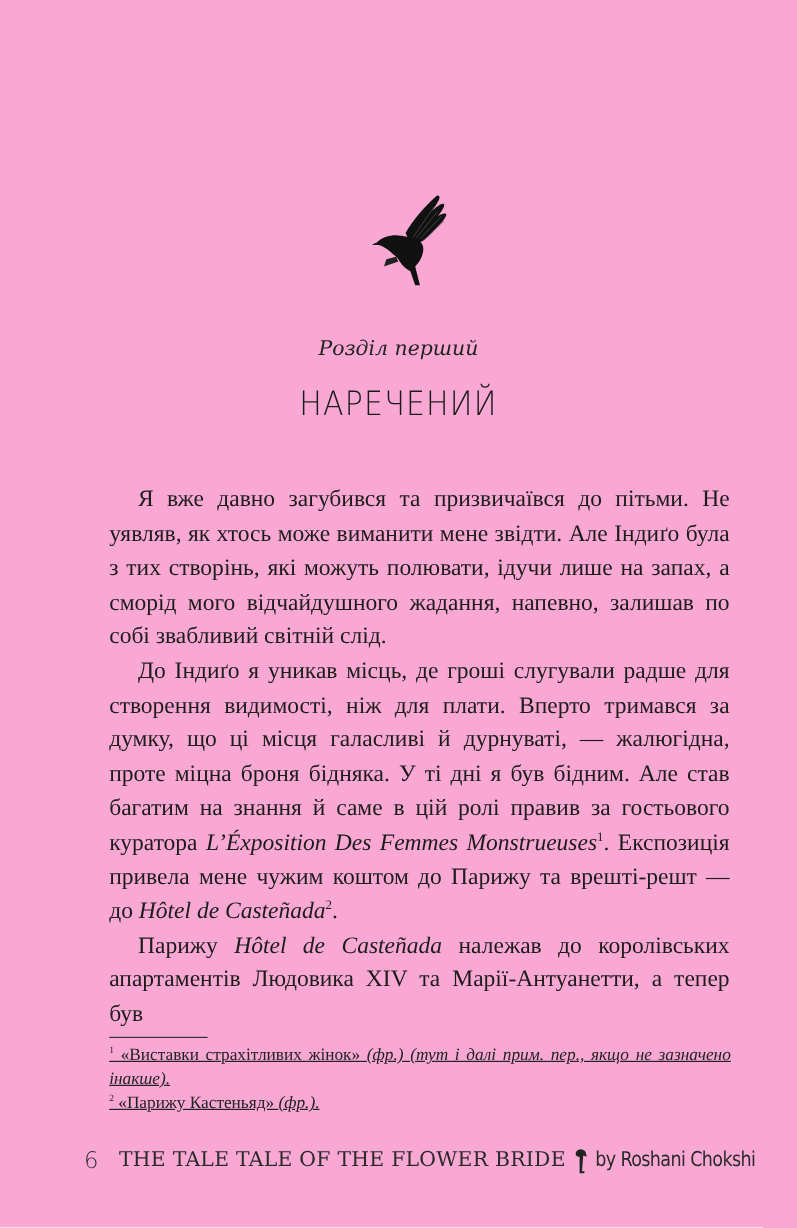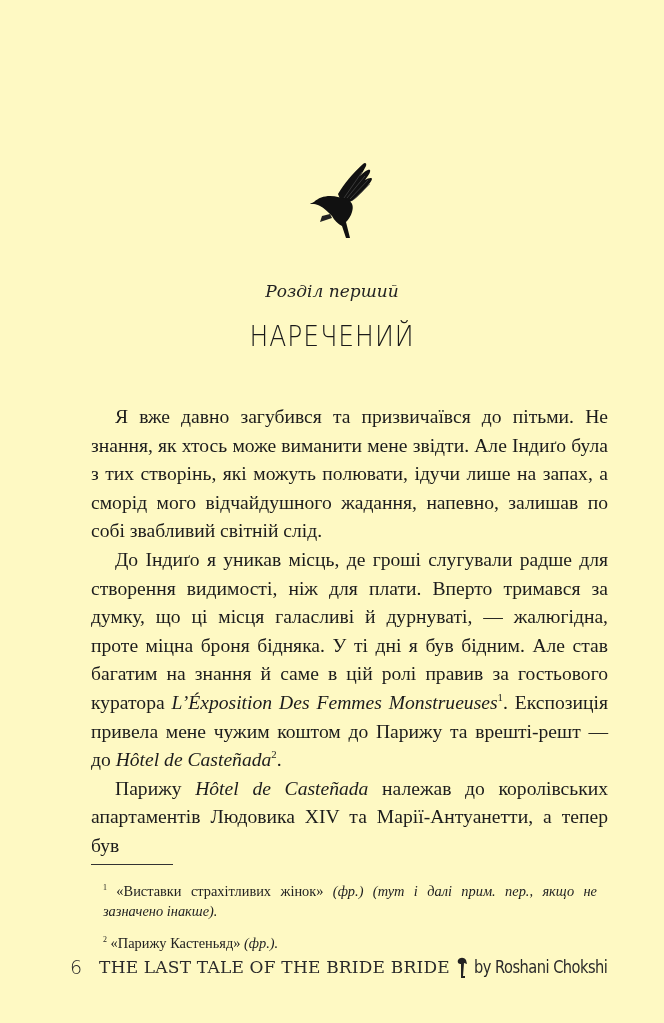--- a/index.html
+++ b/index.html
@@ -1,17 +1,17 @@
 <!DOCTYPE html>
 <html><head>
 <meta charset="utf-8">
 <style>
   html, body { margin: 0; padding: 0; background: #ffffff; }
   body { width: 664px; height: 1023px; position: relative; overflow: hidden; color: #1a1a1a; }
-  .page { position: absolute; left: 0; top: 0; width: 664px; height: 1023px; background: #fef9c3; }
+  .page { position: absolute; left: 0; top: 0; width: 664px; height: 1023px; background: #f9a8d4; }
 
   .raven { position: absolute; left: 308px; top: 158px; width: 72px; height: 80px; }
 
   .chapter-label {
     position: absolute; top: 281px; left: 0; width: 664px; text-align: center;
     font-family: "DejaVu Serif", serif; font-style: italic; font-size: 17px; color: #222;
   }
   .chapter-title {
     position: absolute; top: 322px; left: 0; width: 664px; text-align: center;
     font-family: "DejaVu Sans", sans-serif; font-weight: 200; font-size: 25px;
@@ -28,21 +28,21 @@
   .body-text p.first { text-indent: 0; }
   .dropcap { font-family: "DejaVu Sans", sans-serif; font-weight: 200; font-size: 26px; line-height: 1; }
   .body-text i { }
   .body-text sup, .footnotes sup { font-size: 0.55em; vertical-align: super; line-height: 0; }
 
   .fn-rule { position: absolute; left: 91px; top: 864px; width: 82px; height: 1px; background: #333; }
   .footnotes {
     position: absolute; left: 91px; top: 869px; width: 518px;
     font-family: "Liberation Serif", serif; font-size: 14.4px; line-height: 20px; color: #222;
   }
-  .footnotes p { margin: 12px; text-align: justify; text-align-last: left; }
+  .footnotes p { margin: 0; text-align: justify; text-align-last: left; text-decoration: underline; }
 
   .folio {
     position: absolute; left: 70px; top: 952px; height: 30px; display: flex; align-items: center;
     color: #2a2a2a; white-space: nowrap;
   }
   .folio-num { font-family: "DejaVu Sans", sans-serif; font-weight: 200; font-size: 19px; margin-right: 17px; }
   .folio-title { font-family: "DejaVu Serif", serif; font-size: 17px; letter-spacing: 0.2px; font-weight: normal; }
   .folio-mark { width: 12px; height: 22px; margin: 0 6px 0 6px; }
   .folio-author { font-family: "DejaVu Sans", sans-serif; font-size: 17px; letter-spacing: -0.6px; transform: scaleX(0.86); transform-origin: left center; display: inline-block; }
 </style>
@@ -67,33 +67,33 @@
         <path d="M39 40 L57 18"></path>
         <path d="M42 41 L60 22"></path>
         <path d="M44 43 L62 26"></path>
     </g>
   </svg>
 
   <div class="chapter-label">Розділ перший</div>
   <div class="chapter-title">НАРЕЧЕНИЙ</div>
 
   <div class="body-text">
-    <p class="indent">Я вже давно загубився та призвичаївся до пітьми. Не знання, як хтось може виманити мене звідти. Але Індиґо була з тих створінь, які можуть полювати, ідучи лише на запах, а сморід мого відчайдушного жадання, напевно, залишав по собі звабливий світній слід.</p>
+    <p class="indent">Я вже давно загубився та призвичаївся до пітьми. Не уявляв, як хтось може виманити мене звідти. Але Індиґо була з тих створінь, які можуть полювати, ідучи лише на запах, а сморід мого відчайдушного жадання, напевно, залишав по собі звабливий світній слід.</p>
     <p class="indent"><span>До Індиґо я уникав місць, де гроші слугували радше для створення видимості, ніж для плати. Вперто тримався за думку, що ці місця галасливі й дурнуваті, — жалюгідна, проте міцна броня бідняка. У ті дні я був бідним. Але став багатим на знання й саме в цій ролі правив за гостьового куратора </span><i>L’Éxposition Des Femmes Monstrueuses</i><sup>1</sup><span>. Експозиція привела мене чужим коштом до Парижу та врешті-решт — до </span><i>Hôtel de Casteñada</i><sup>2</sup><span>.</span></p>
     <p class="indent" style="text-align-last: justify;"><span>Парижу </span><i>Hôtel de Casteñada</i><span> належав до королівських апартаментів Людовика XIV та Марії-Антуанетти, а тепер був</span></p>
   </div>
 
   <div class="fn-rule"></div>
   <div class="footnotes">
     <p><sup>1</sup><span> «Виставки страхітливих жінок» </span><i>(фр.) (тут і далі прим. пер., якщо не зазначено інакше).</i></p>
     <p><sup>2</sup><span> «Парижу Кастеньяд» </span><i>(фр.).</i></p>
   </div>
 
   <div class="folio">
     <span class="folio-num">6</span>
-    <span class="folio-title">THE LAST TALE OF THE BRIDE BRIDE</span>
+    <span class="folio-title">THE TALE TALE OF THE FLOWER BRIDE</span>
     <svg class="folio-mark" viewBox="0 0 12 22">
       <path d="M2 4 C4 1 8 1 10 4 L11 8 L8 7 L7 20 L9 20 L9 22 L5 22 L5 8 C3 8 1 7 2 4 Z" fill="#222"></path>
     </svg>
     <span class="folio-author">by Roshani Chokshi</span>
   </div>
 
 </div>
 
 </body></html>

